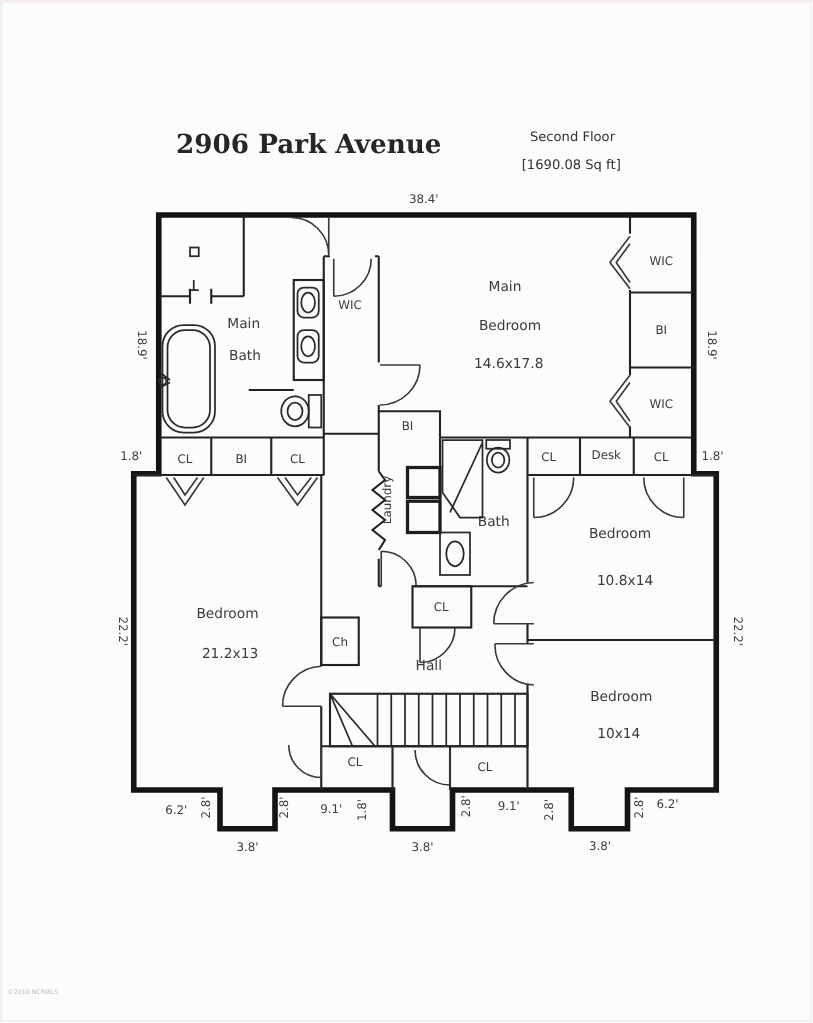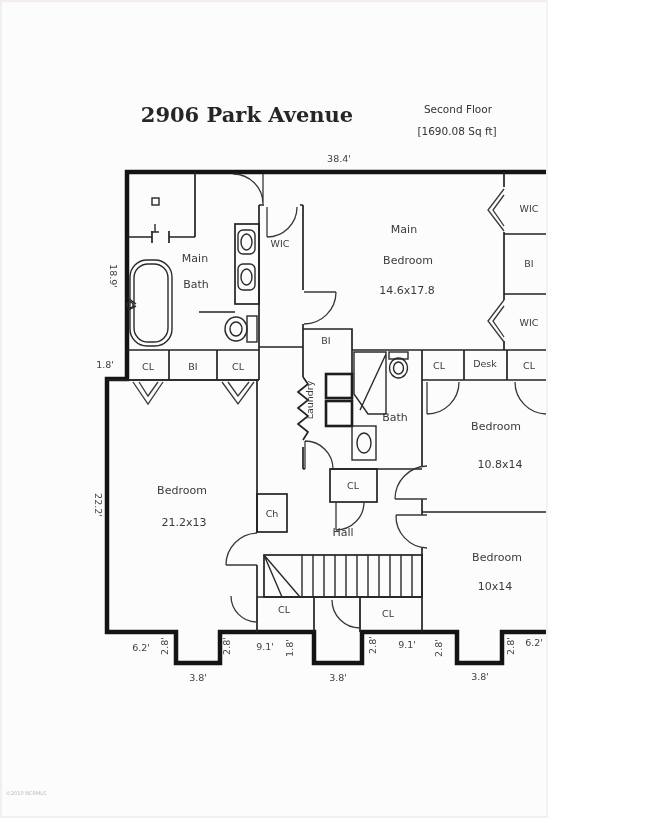--- a/index.html
+++ b/index.html
@@ -1,17 +1,17 @@
 <!DOCTYPE html>
 <html><head>
 <meta charset="utf-8">
 <style>
   html,body{margin:0;padding:0;background:#ffffff;}
   .page{
-    position:relative;width:548px;height:818px;
+    position:relative;width:650px;height:818px;
     background:#fcfcfc;
     border-top:2px solid #f5ecee;border-left:2px solid #edf2ed;
     border-right:2px solid #f7f1f1;border-bottom:2px solid #eef2ee;
     box-sizing:border-box;
     font-family:"DejaVu Sans",sans-serif;
     overflow:hidden;
   }
   svg{display:block;}
   text{fill:#3a3a3a;}
   .title{font-family:"DejaVu Serif",serif;font-size:21px;font-weight:600;fill:#262626;}

